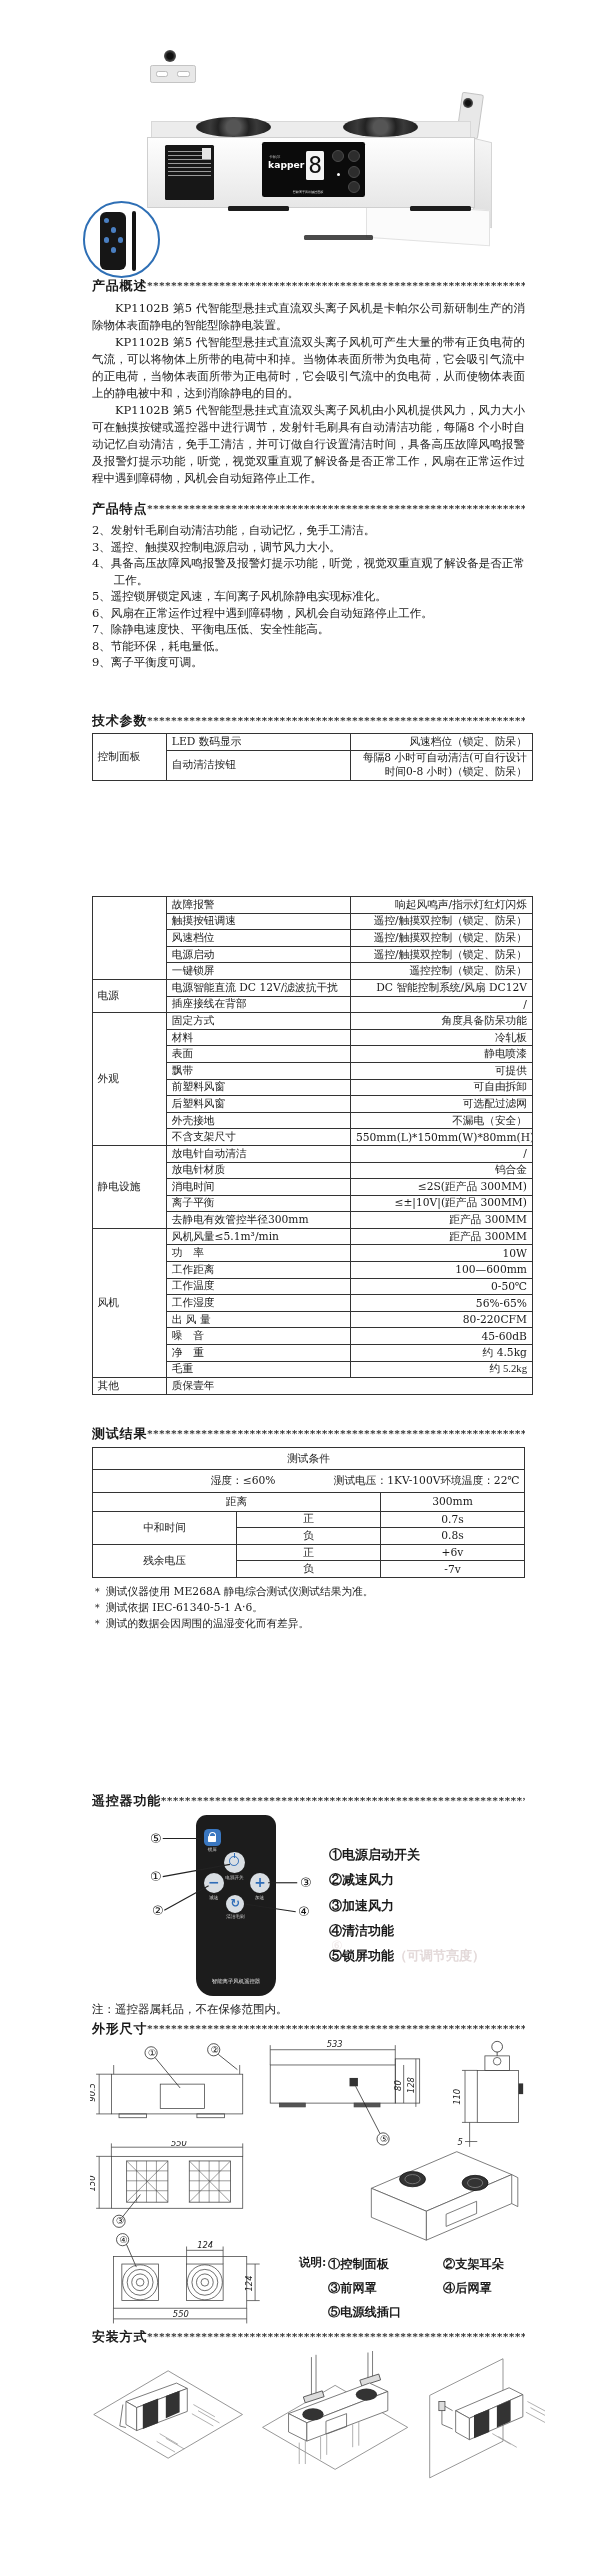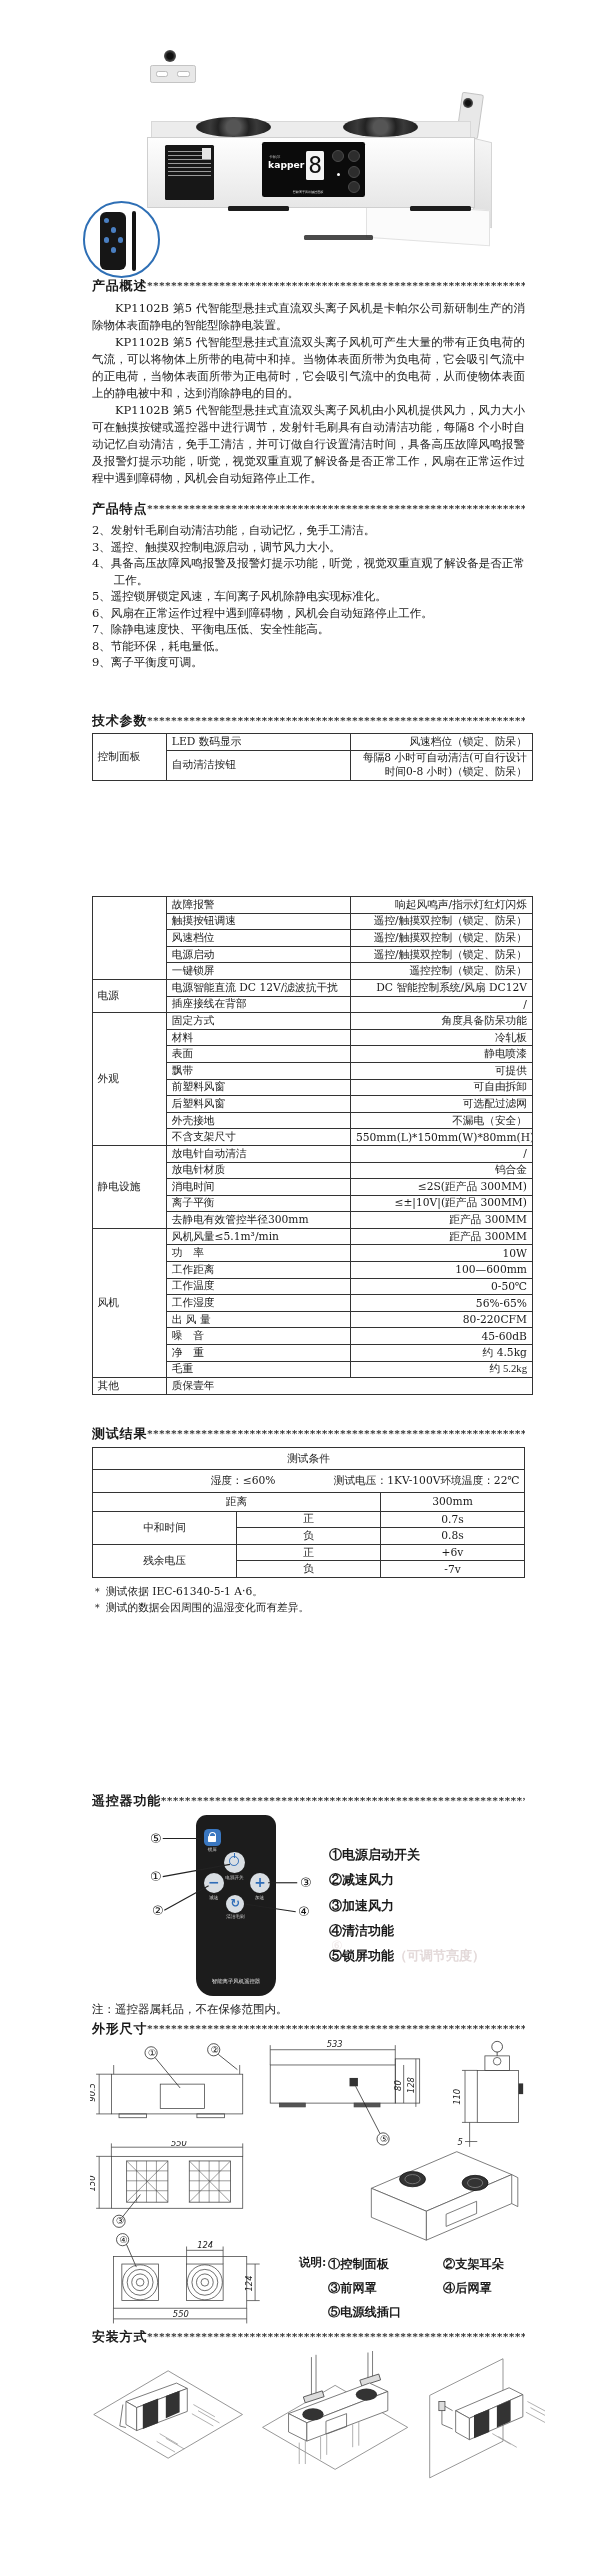--- a/index.html
+++ b/index.html
@@ -337,20 +337,21 @@
           <td class="center" style="width: 107px;">正</td>
           <td class="center">+6v</td>
         </tr>
         <tr style="height: 16px;">
           <td class="center" style="width: 107px;">负</td>
           <td class="center">-7v</td>
         </tr>
       </tbody>
     </table>
   <div id="test-notes" class="notes" style="margin-top:6.1px;">
+      <div>＊ 测试仪器使用 ME268A 静电综合测试仪测试结果为准。</div>
       <div>＊ 测试依据 IEC-61340-5-1 A·6。</div>
       <div>＊ 测试的数据会因周围的温湿变化而有差异。</div>
     </div>
 </div>
 
 <div class="abs sec" style="left:92px;top:1792px;">
   <span class="hd">遥控器功能</span><span class="stars">********************************************************************</span>
 </div>
 
 <div class="abs remote">

